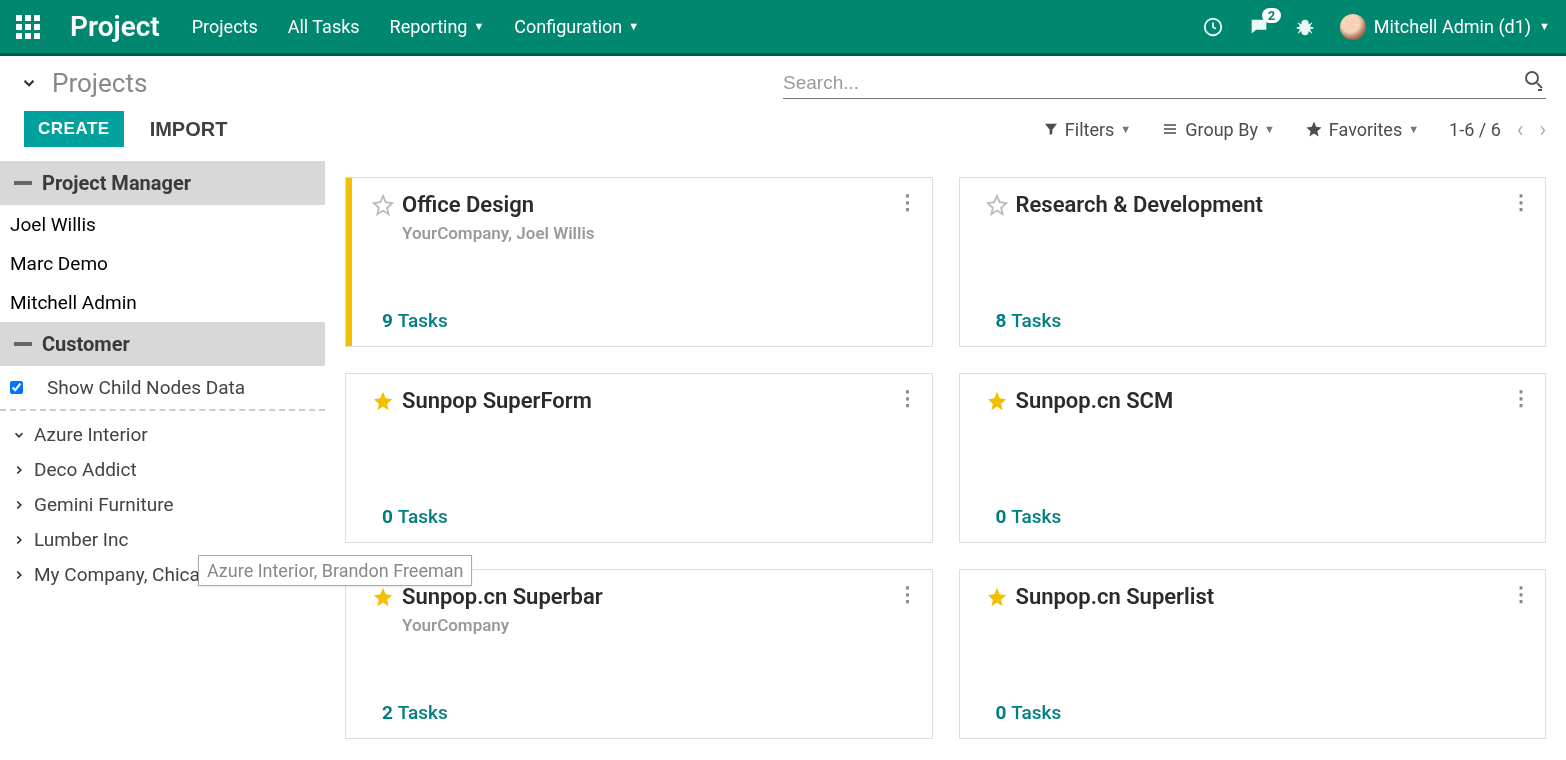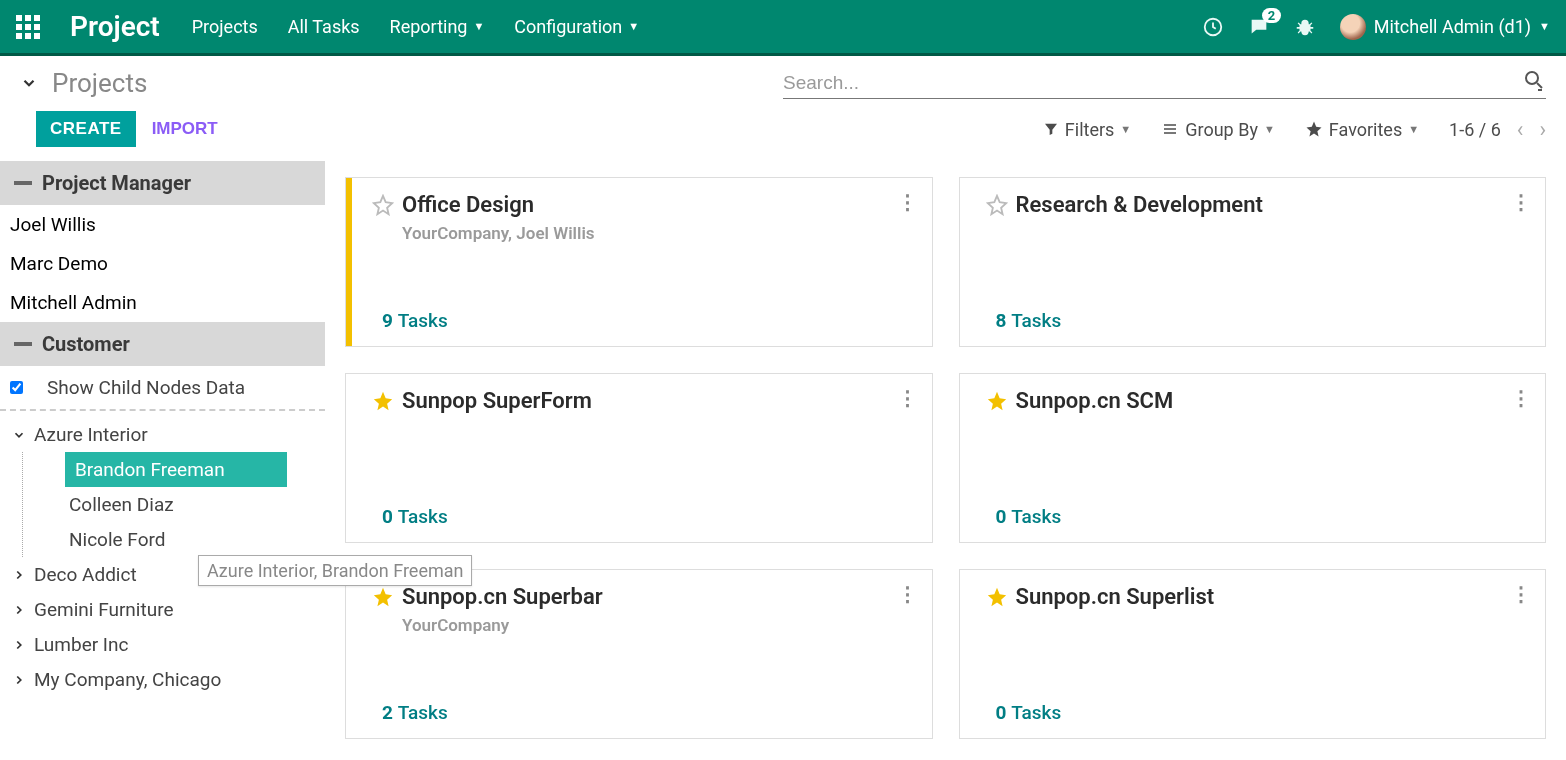--- a/index.html
+++ b/index.html
@@ -22,23 +22,23 @@
 .subheader { display: flex; align-items: flex-start; padding: 12px 20px 0 20px; }
 .bc-left { display: flex; align-items: center; gap: 14px; }
 .bc-caret { transform: rotate(0deg); cursor: pointer; }
 .bc-title { font-size: 26px; color: #888; }
 .search-area { margin-left: auto; width: 50%; }
 .search-row { display: flex; border-bottom: 1px solid #777; }
 .search-input { flex: 1; border: none; outline: none; font-size: 19px; padding: 4px 0; background: transparent; }
 .search-input::placeholder { color: #9a9a9a; }
 .mag { cursor: pointer; }
 
-.controls { display: flex; align-items: center; padding: 12px 20px 14px 36px; }
+.controls { display: flex; align-items: center; padding: 12px 20px 14px 24px; }
 .btn-create { background: #00A09D; color: #fff; border: none; padding: 8px 14px; font-size: 17px; font-weight: 600; letter-spacing: 0.5px; cursor: pointer; }
-.btn-import { color: #8b5cf6; background: none; border: none; font-size: 17px; font-weight: 600; margin-left: 16px; cursor: pointer; }
+.btn-import { color: #404040; background: none; border: none; font-size: 20px; font-weight: 600; margin-left: 26px; cursor: pointer; }
 .search-tools { margin-left: auto; display: flex; align-items: center; gap: 30px; font-size: 18px; color: #4c4c4c; }
 .tool { display: flex; align-items: center; gap: 6px; cursor: pointer; }
 .tool svg { fill: #4c4c4c; }
 .pager { margin-left: auto; display: flex; align-items: center; gap: 16px; font-size: 18px; }
 .pager-arrow { color: #aaa; cursor: pointer; font-size: 22px; }
 
 .content { display: flex; }
 .sidebar { width: 325px; flex-shrink: 0; }
 .side-section-head { background: #d8d8d8; padding: 10px 14px; font-size: 20px; font-weight: 700; color: #3a3a3a; display: flex; align-items: center; gap: 10px; }
 .collapse-bar { width: 18px; height: 4px; background: #666; display: inline-block; }
@@ -192,31 +192,20 @@
       <input type="checkbox" checked="" style="">
       <span>Show Child Nodes Data</span>
     </div>
     <div class="tree">
       <div class="tree-row">
         <svg class="tree-chev" viewBox="0 0 24 24">
             <path d="M6 9l6 6 6-6" fill="none" stroke="#333" stroke-width="3"></path>
           </svg>
         <span>Azure Interior</span>
       </div>
-      <div class="dotted-guide">
-        <div class="tree-row selected">
-            <span>Brandon Freeman</span>
-          </div>
-        <div class="tree-row child">
-            <span>Colleen Diaz</span>
-          </div>
-        <div class="tree-row child">
-            <span>Nicole Ford</span>
-          </div>
-      </div>
       <div class="tree-row">
         <svg class="tree-chev" viewBox="0 0 24 24">
             <path d="M9 6l6 6-6 6" fill="none" stroke="#333" stroke-width="3"></path>
           </svg>
         <span>Deco Addict</span>
       </div>
       <div class="tree-row">
         <svg class="tree-chev" viewBox="0 0 24 24">
             <path d="M9 6l6 6-6 6" fill="none" stroke="#333" stroke-width="3"></path>
           </svg>

